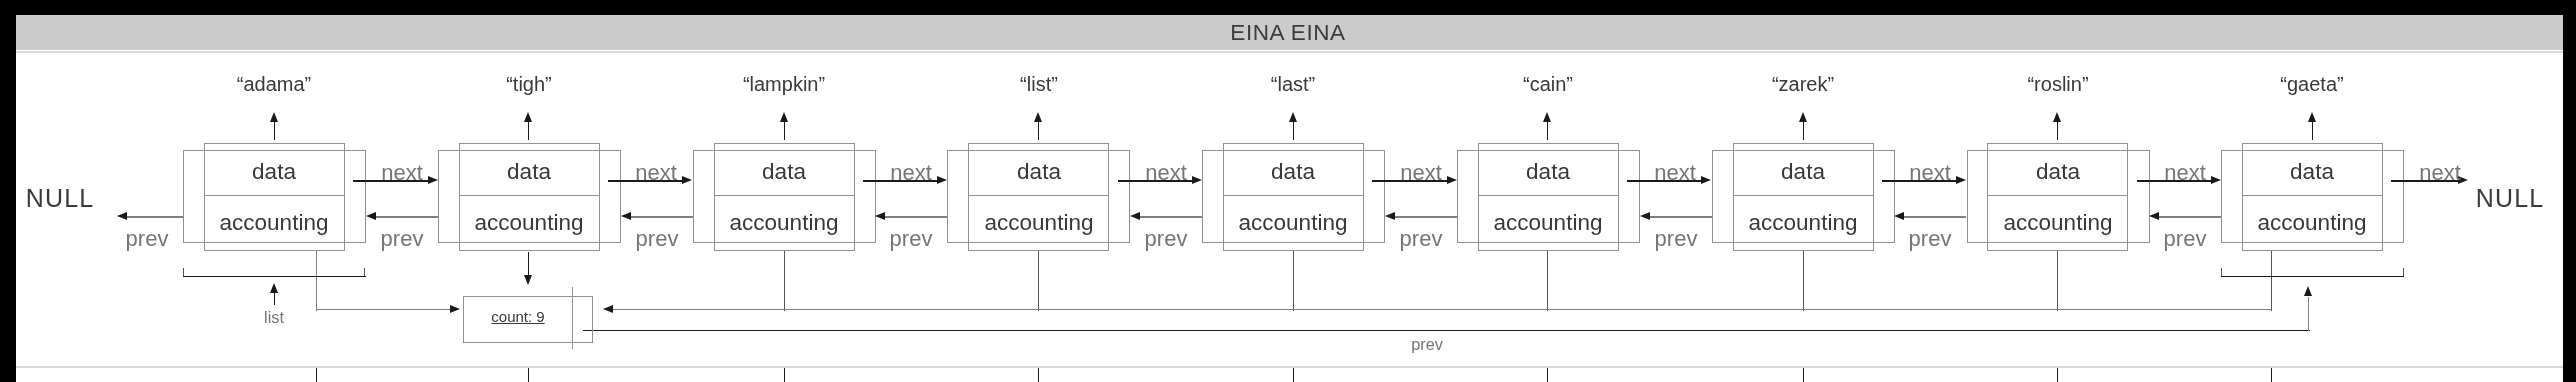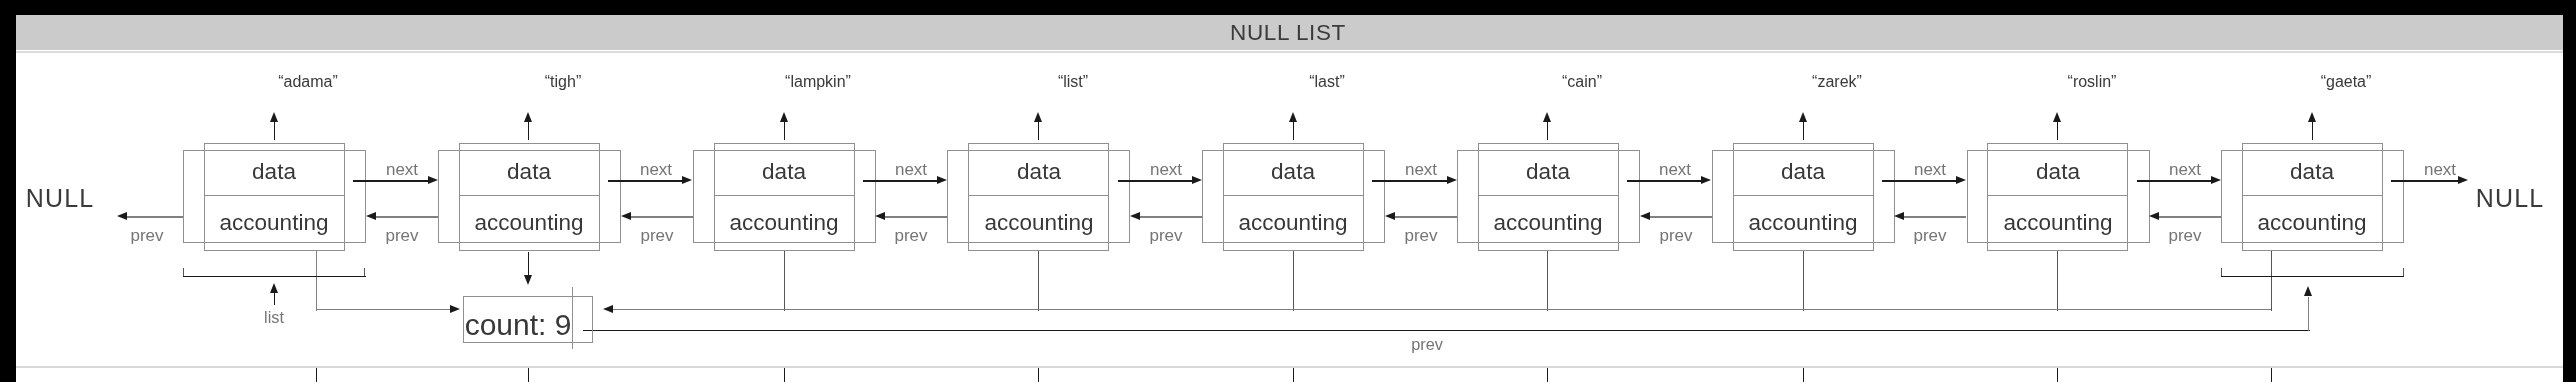--- a/index.html
+++ b/index.html
@@ -13,37 +13,37 @@
   #title-bar{left:16px;top:15px;width:2547px;height:35px;background:var(--c-titlebar);}
   #title-underline{left:16px;top:51px;width:2547px;height:1.7px;background:#dcdcdc;}
   #page-title{left:50%;top:20px;transform:translateX(-50%);font-size:22.5px;letter-spacing:0.6px;
               color:var(--c-title-text);}
   #null-left{left:60px;top:184px;font-size:25px;color:var(--c-name);letter-spacing:1.1px;}
   #null-right{left:2510px;top:184px;font-size:25px;color:var(--c-name);letter-spacing:1.1px;}
   #section-line{left:16px;top:366px;width:2547px;height:2.3px;background:var(--c-section);}
   #count-box{left:463px;top:296px;width:130px;height:47px;border:1.1px solid var(--c-stroke);
              box-sizing:border-box;}
   #count-port{left:572px;top:287px;width:1.1px;height:62px;background:var(--c-stroke);}
-  #count-label{left:518px;top:308px;font-size:30px;color:var(--c-text);}
+  #count-label{left:518px;top:308px;font-size:15px;color:var(--c-text);text-decoration:underline;}
   #list-label{left:274px;top:308px;font-size:16.3px;color:var(--c-label);}
   #last-label{left:1427px;top:335px;font-size:16.3px;color:var(--c-label);}
-  .nname{font-size:16px;color:var(--c-name);margin-left:34px;}
+  .nname{font-size:20px;color:var(--c-name);}
   .cell{font-size:22.5px;color:var(--c-text);}
-  .sm{font-size:17px;color:var(--c-label);}
+  .sm{font-size:22px;color:var(--c-label);}
 </style>
 </head>
 <body>
 
 <div id="stage">
   <div class="abs" id="frame-top"></div>
   <div class="abs" id="frame-left"></div>
   <div class="abs" id="frame-right"></div>
   <div class="abs" id="title-bar"></div>
   <div class="abs" id="title-underline"></div>
-  <div class="abs" id="page-title">NULL LIST</div>
+  <div class="abs" id="page-title">EINA EINA</div>
 
   <div class="abs ctr" id="null-left">NULL</div>
   <div class="abs ctr" id="null-right">NULL</div>
 
   <div id="diagram">
 
   <div class="abs ctr nname" style="left: 274px; top: 73px;">“adama”</div>
       <div class="abs" style="left: 274px; top: 122px; width: 1.1px; height: 18px; background: rgb(26, 26, 26);"></div>
       <div class="abs" style="width: 0px; height: 0px; border-style: solid; left: 270px; top: 112px; border-width: 0px 4.5px 10px; border-color: transparent transparent rgb(26, 26, 26);"></div>
       <div class="abs" style="left: 183px; top: 150px; width: 183px; height: 93px; border: 1.1px solid rgb(144, 144, 144); box-sizing: border-box;"></div>

